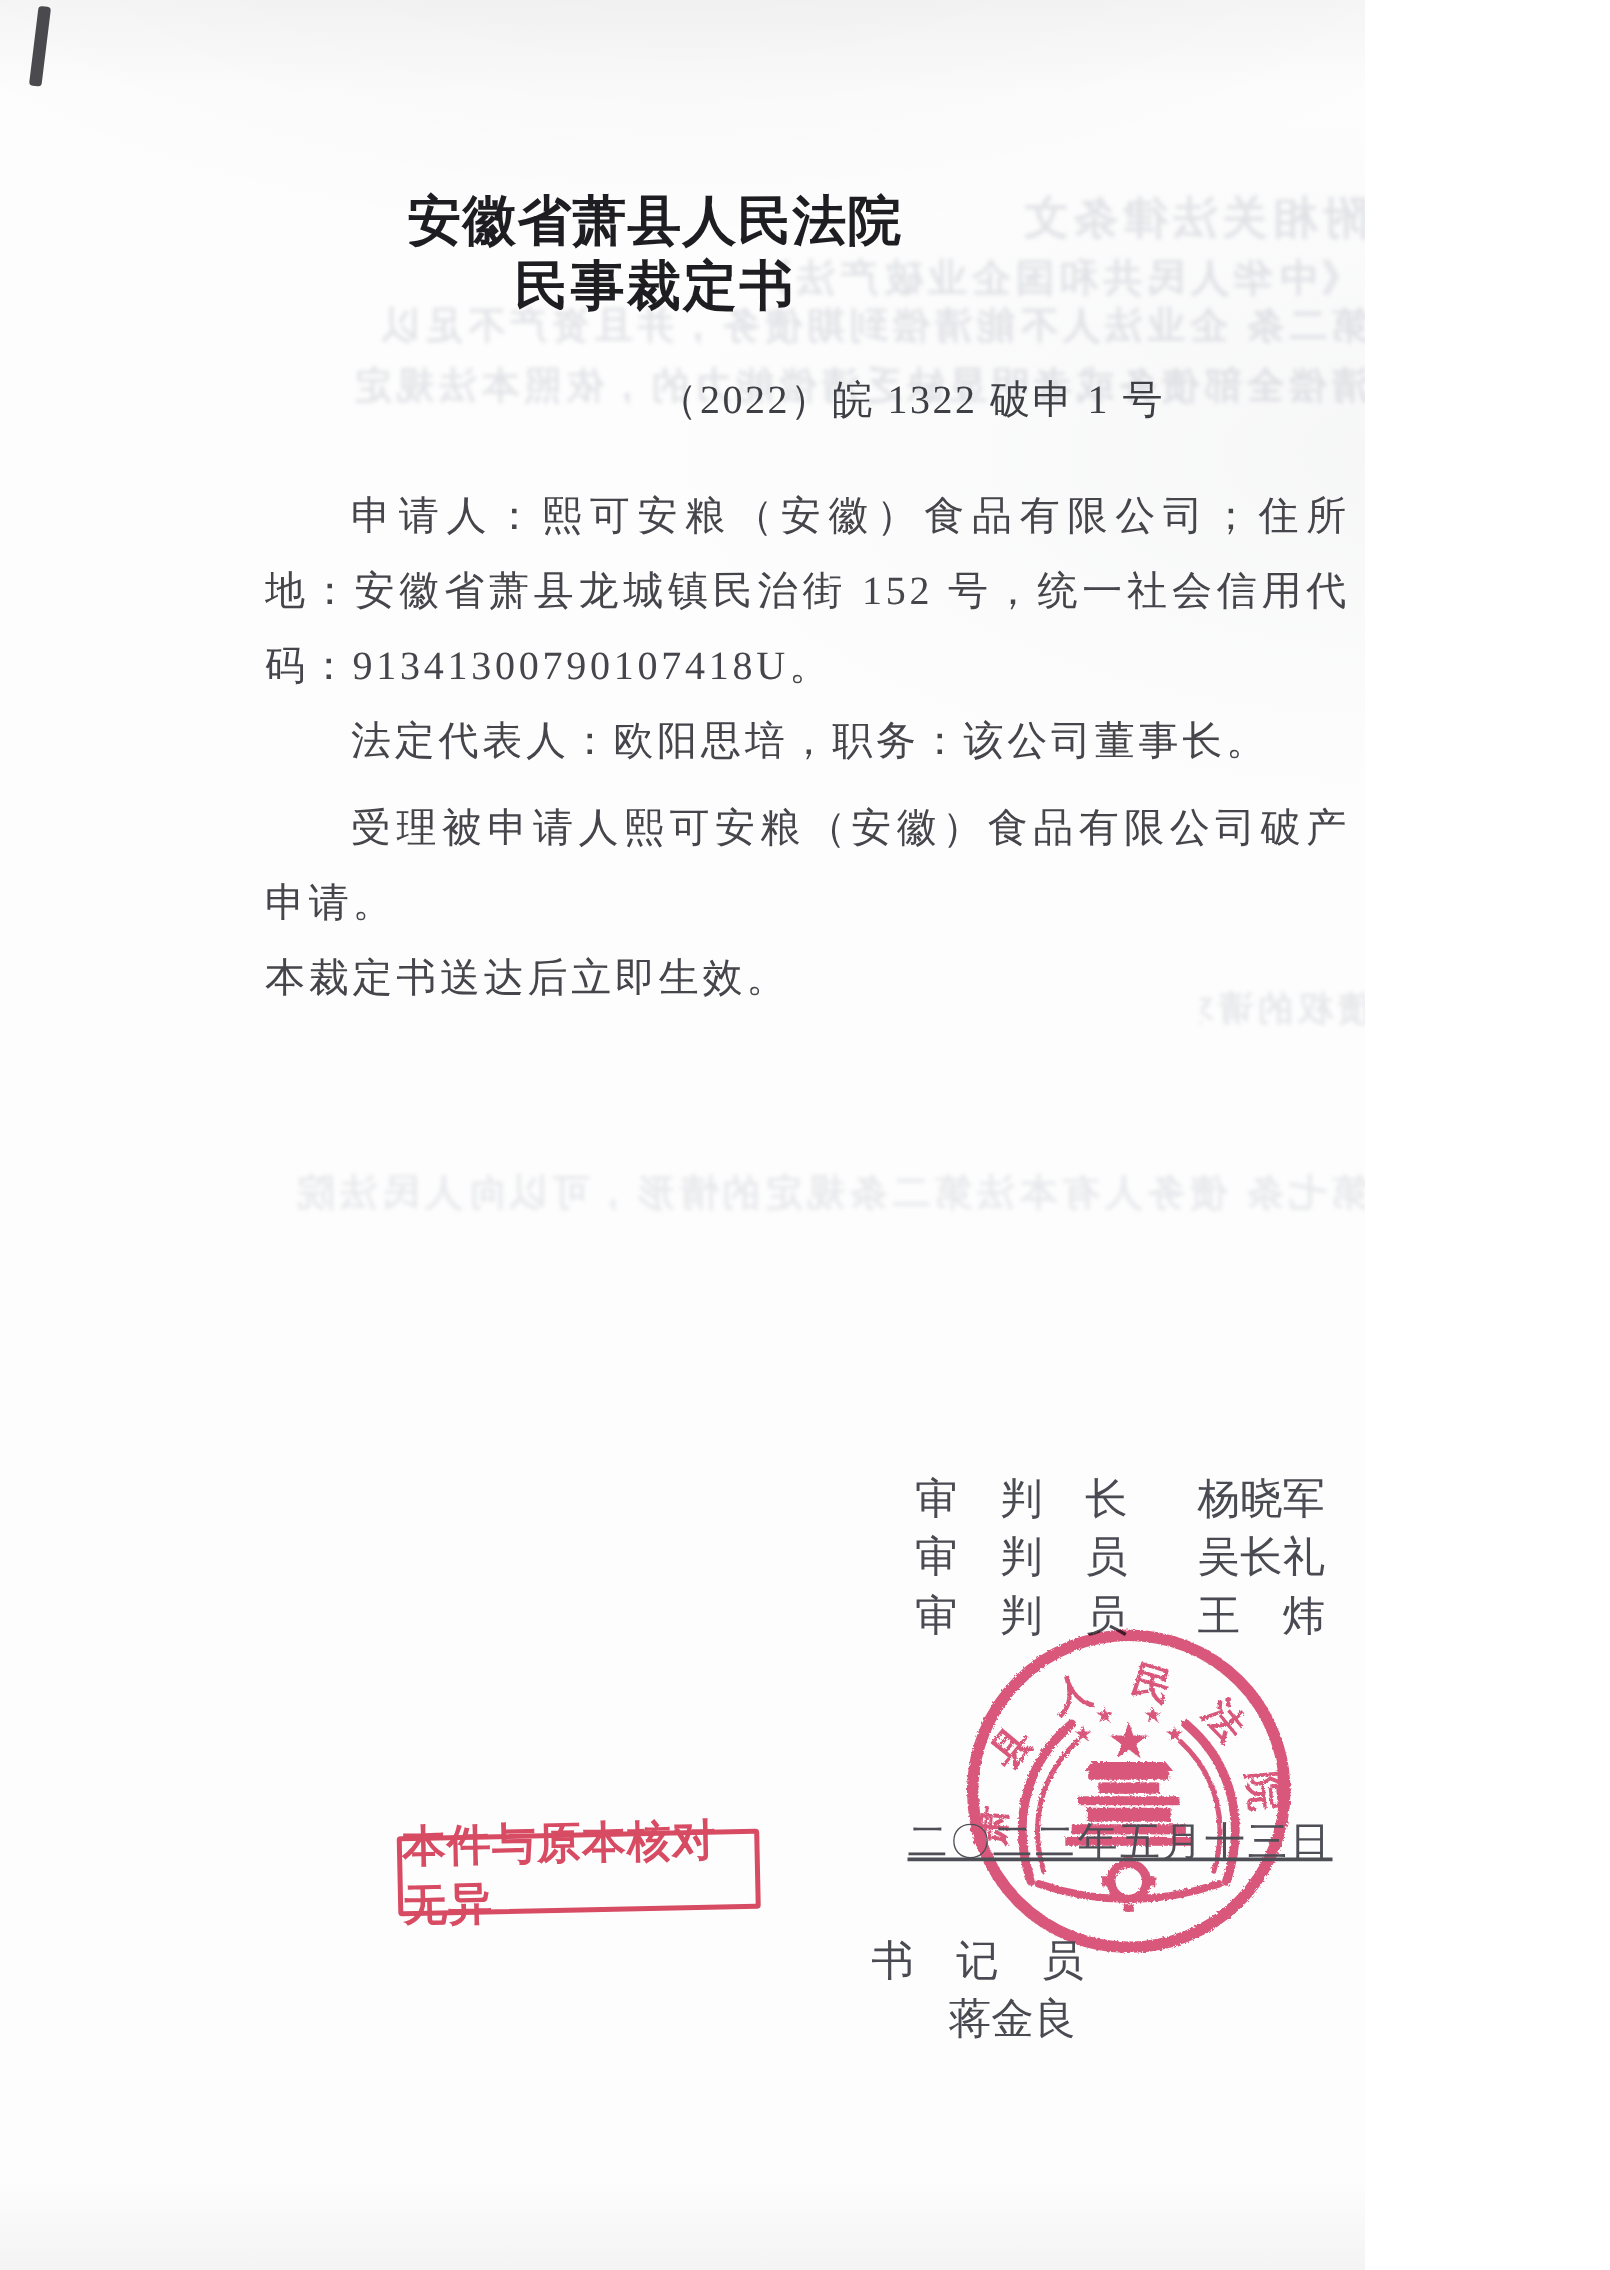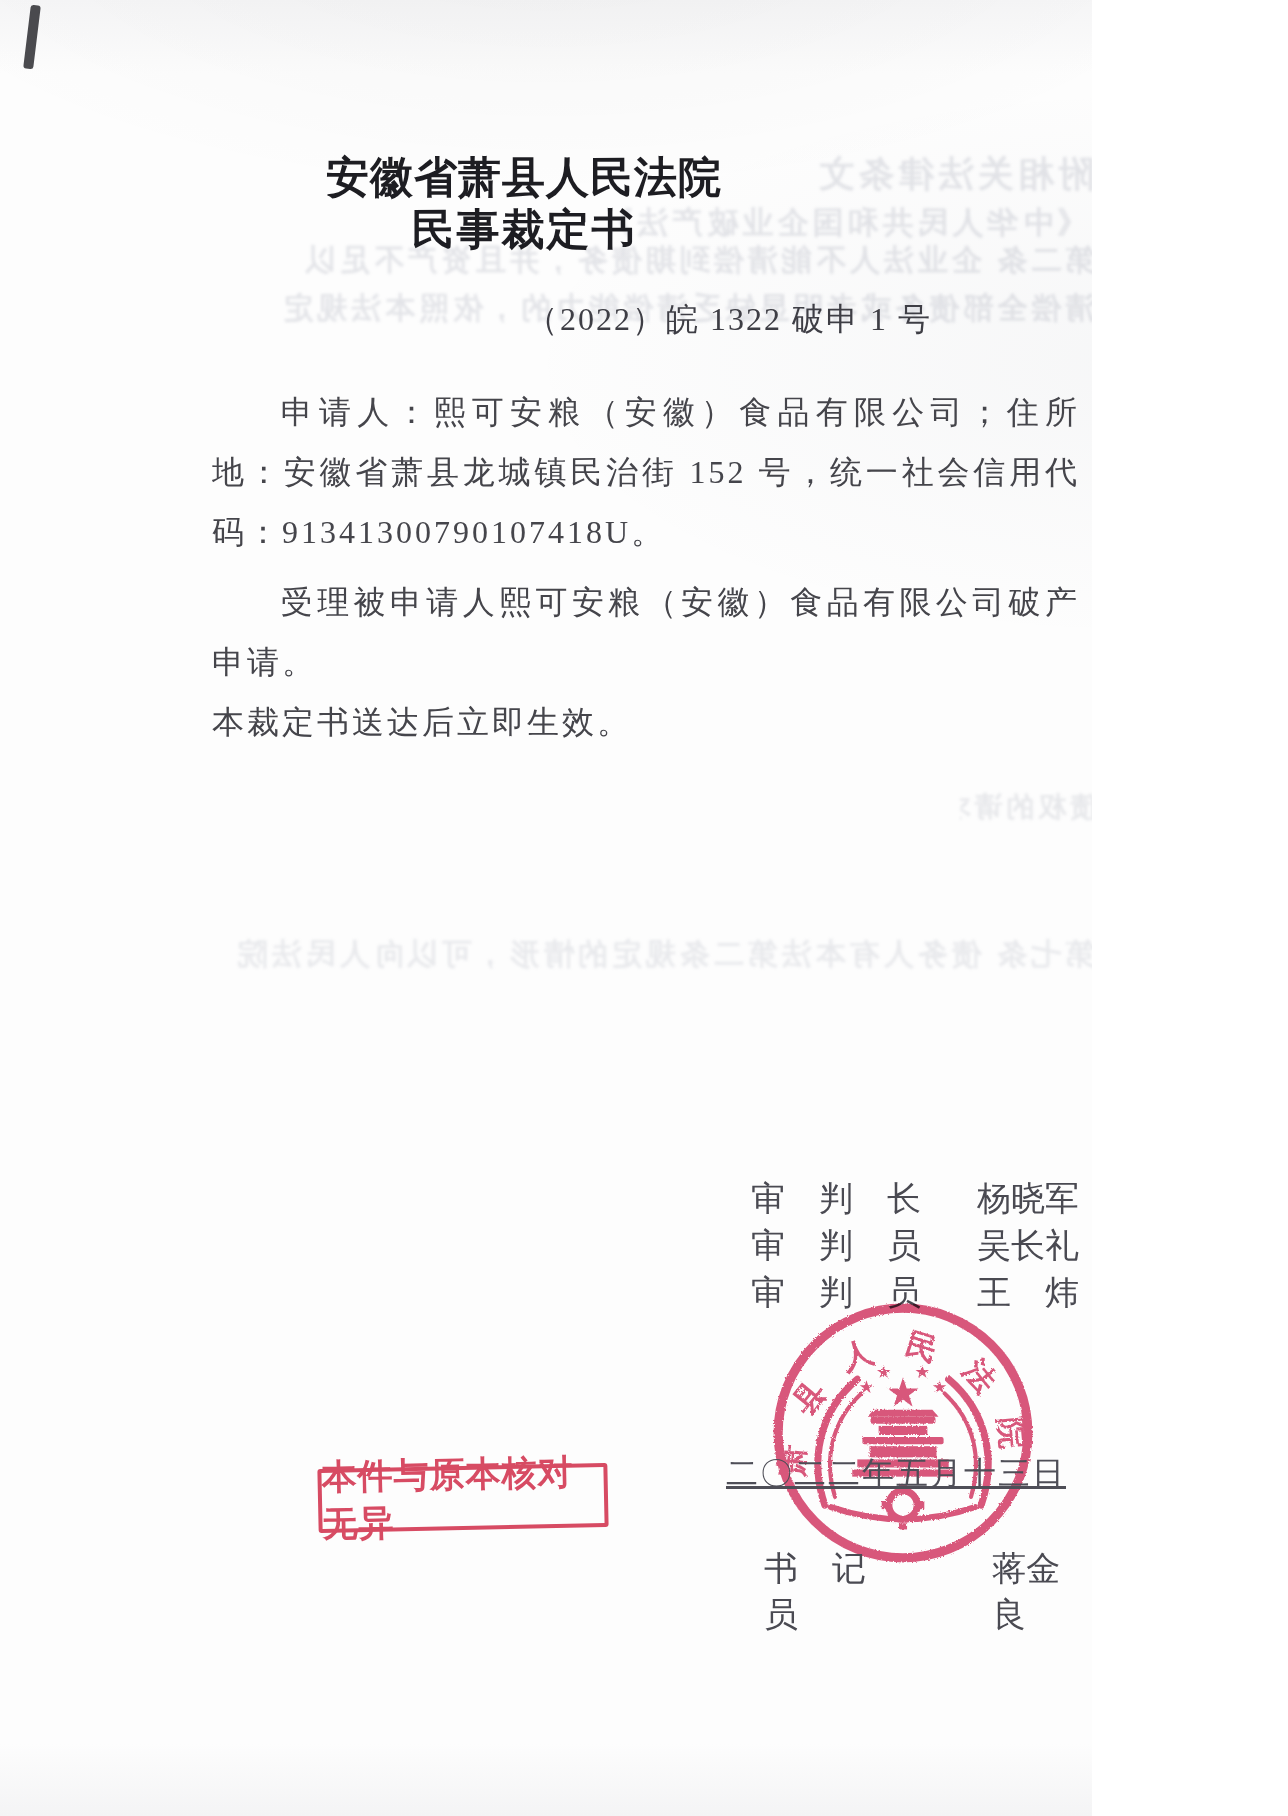--- a/index.html
+++ b/index.html
@@ -54,36 +54,36 @@
   
   .body-text{
     position:absolute;left:212px;top:382px;width:868px;
     font-size:32px;line-height:60px;letter-spacing:3px;
     text-align:justify;z-index:2;color:#45454b;
   }
   .body-text p{margin:0;text-indent:2.15em;}
   .body-text p.noindent{text-indent:0;}
   .body-text p.gap-top{margin-top:10px;}
   
-  .sig-block{position:absolute;left:751px;top:1176px;z-index:2;color:#4a4a52;}
+  .sig-block{position:absolute;left:732px;top:1176px;z-index:2;color:#4a4a52;}
   .sig-row{display:flex;height:47px;align-items:flex-start;font-size:34px;letter-spacing:0;}
   .sig-name{margin-left:56px;}
   
   .seal{
     position:absolute;left:768px;top:1298px;width:270px;height:270px;
     z-index:2;mix-blend-mode:multiply;opacity:.95;
   }
   
   .date-line{
     position:absolute;left:726px;top:1452px;
     font-size:32px;letter-spacing:2px;color:#4e4e57;z-index:3;text-decoration:underline;
   }
   .clerk-row{
-    position:absolute;left:764px;top:1546px;display:flex;
-    font-size:34px;color:#4a4a52;z-index:3;
+    position:absolute;left:697px;top:1546px;display:flex;
+    font-size:34px;color:#4a4a52;z-index:3;flex-direction:column;
   }
   .clerk-row .sig-name{margin-left:62px;}
   
   .stamp{
     position:absolute;left:318px;top:1466px;width:282px;height:56px;
     border:4px solid #d63d58;border-radius:3px;
     display:flex;align-items:center;justify-content:center;
     font-family:"Liberation Sans","DejaVu Sans",sans-serif;
     font-size:35px;font-weight:800;letter-spacing:1px;color:#d63d58;
     transform:rotate(-1.2deg);opacity:.93;z-index:3;
@@ -106,20 +106,21 @@
 
   <div class="title-block">
     <h1>安徽省萧县人民法院</h1>
     <h2>民事裁定书</h2>
   </div>
 
   <div class="case-no">（2022）皖 1322 破申 1 号</div>
 
   <div class="body-text">
     <p>申请人：熙可安粮（安徽）食品有限公司；住所地：安徽省萧县龙城镇民治街 152 号，统一社会信用代码：91341300790107418U。</p>
+    <p>法定代表人：欧阳思培，职务：该公司董事长。</p>
     <p class="gap-top">受理被申请人熙可安粮（安徽）食品有限公司破产申请。</p>
     <p class="noindent">本裁定书送达后立即生效。</p>
   </div>
 
   <div class="sig-block">
     <div class="sig-row">
       <span class="sig-role">审　判　长</span>
       <span class="sig-name">杨晓军</span>
     </div>
     <div class="sig-row">

